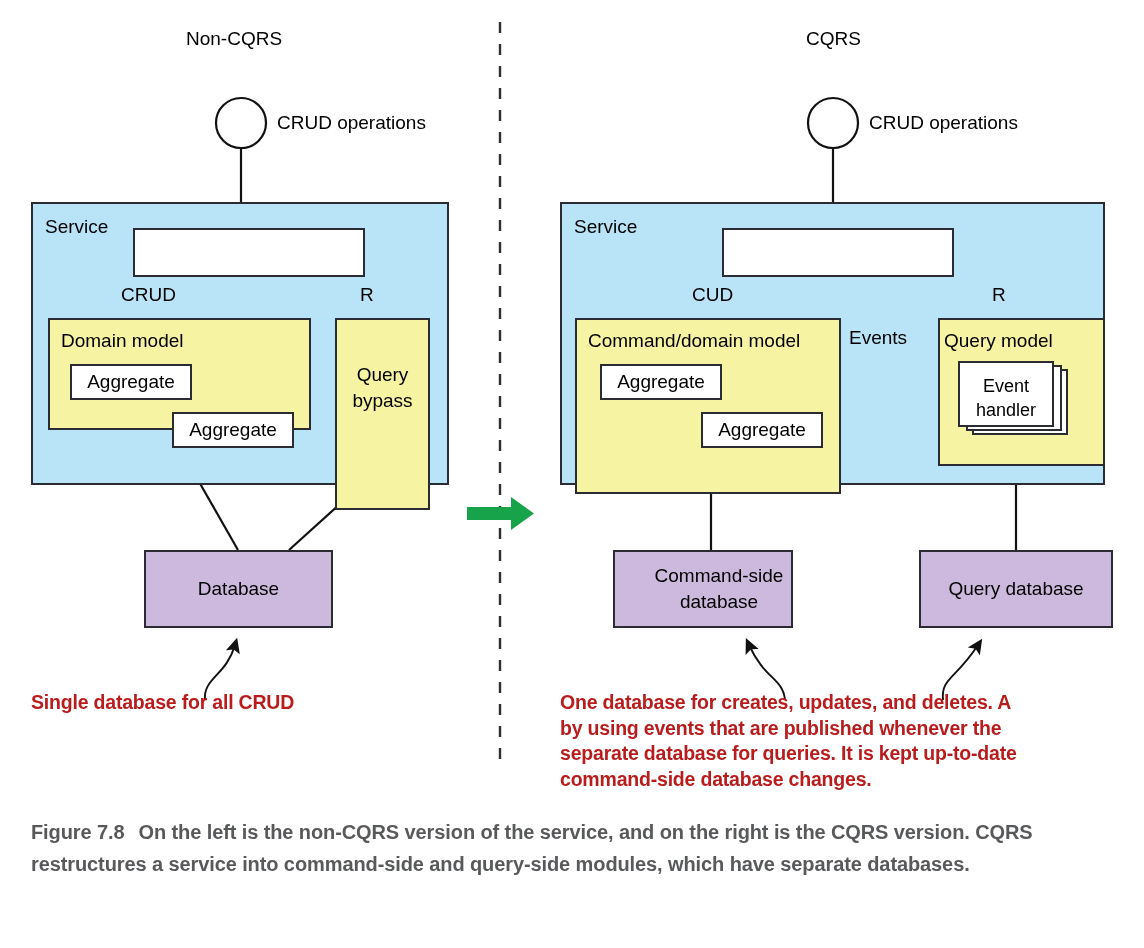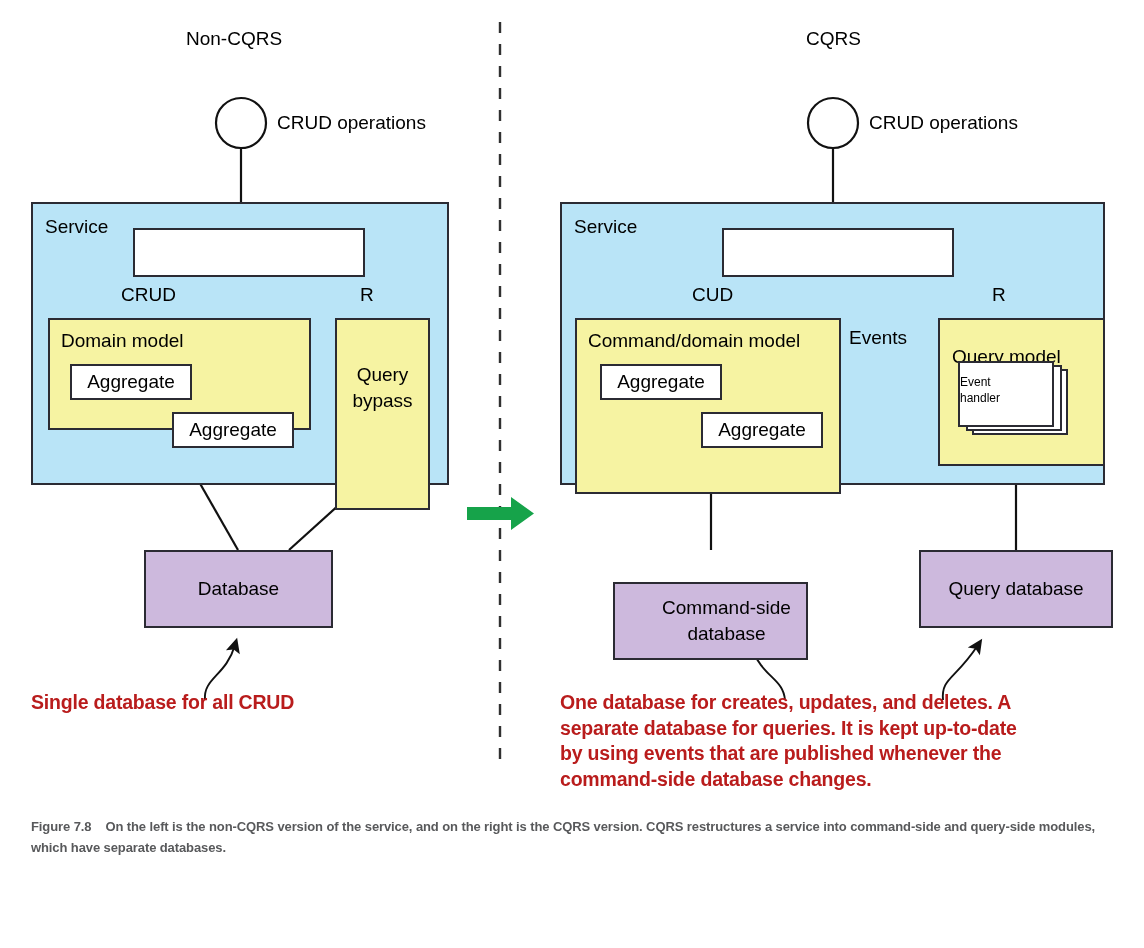--- a/index.html
+++ b/index.html
@@ -67,21 +67,21 @@
     font-size: 19.5px;
     line-height: 1.32;
     letter-spacing: -0.2px;
     color: #b91c1c;
   }
 
   
   .caption {
     position: absolute;
     font-weight: bold;
-    font-size: 13px;
+    font-size: 20px;
     line-height: 1.62;
     color: #58595b;
     letter-spacing: -0.1px;
   }
   .caption .cap-gap { display: inline-block; width: 14px; }
 
   
   svg.overlay {
     position: absolute;
     left: 0;
@@ -188,46 +188,46 @@
 
   <div class="box box-model" style="left:575px; top:318px; width:266px; height:176px;">
     <div class="corner-label t-head" style="left:11px; top:10px;">Command/domain model</div>
   </div>
   <div class="box box-white t-head" style="left:600px; top:364px; width:122px; height:36px;">Aggregate</div>
   <div class="box box-white t-head" style="left:701px; top:412px; width:122px; height:36px;">Aggregate</div>
 
   <div class="label t-head" style="left:849px; top:327px;">Events</div>
 
   <div class="box box-model" style="left:938px; top:318px; width:167px; height:148px;">
-    <div class="corner-label t-head" style="left:12px; top:10px;margin-top:16px;">Query model</div>
+    <div class="corner-label t-head" style="left:4px; top:10px;">Query model</div>
   </div>
 
   <div class="box box-white" style="left:972px; top:369px; width:96px; height:66px;"></div>
   <div class="box box-white" style="left:966px; top:365px; width:96px; height:66px;"></div>
   <div class="box box-white" style="left:958px; top:361px; width:96px; height:66px;">
-    <div style="position:absolute; left:0; top:11px; width:100%; text-align:left;
-                font-size:12px; line-height:1.35;">
+    <div style="position:absolute; left:0; top:11px; width:100%; text-align:center;
+                font-size:18px; line-height:1.35;">
       <div>Event</div>
       <div>handler</div>
     </div>
   </div>
 
-  <div class="box box-db" style="left:613px; top:582px; width:195px; height:78px;padding-left:32px;">
+  <div class="box box-db" style="left:613px; top:550px; width:180px; height:78px;padding-left:32px;">
     <div style="width:100%; text-align:center; font-size:19px; line-height:1.35;">
       <div>Command-side</div>
       <div>database</div>
     </div>
   </div>
 
   <div class="box box-db t-head" style="left:919px; top:550px; width:194px; height:78px;">Query database</div>
 
   <div class="callout" style="left:560px; top:690px; width:560px;">
     <div>One database for creates, updates, and deletes. A</div>
+    <div>by using events that are published whenever the</div>
     <div>separate database for queries. It is kept up-to-date</div>
-    <div>by using events that are published whenever the</div>
     <div>command-side database changes.</div>
   </div>
 
   <div class="caption" style="left:31px; top:816px; width:1076px;">
     <span>Figure 7.8</span><span class="cap-gap"></span><span>On the left is the non-CQRS version of the service, and on the right is the CQRS version. CQRS restructures a service into command-side and query-side modules, which have separate databases.</span>
   </div>
 
 </div>
 
 </body></html>

